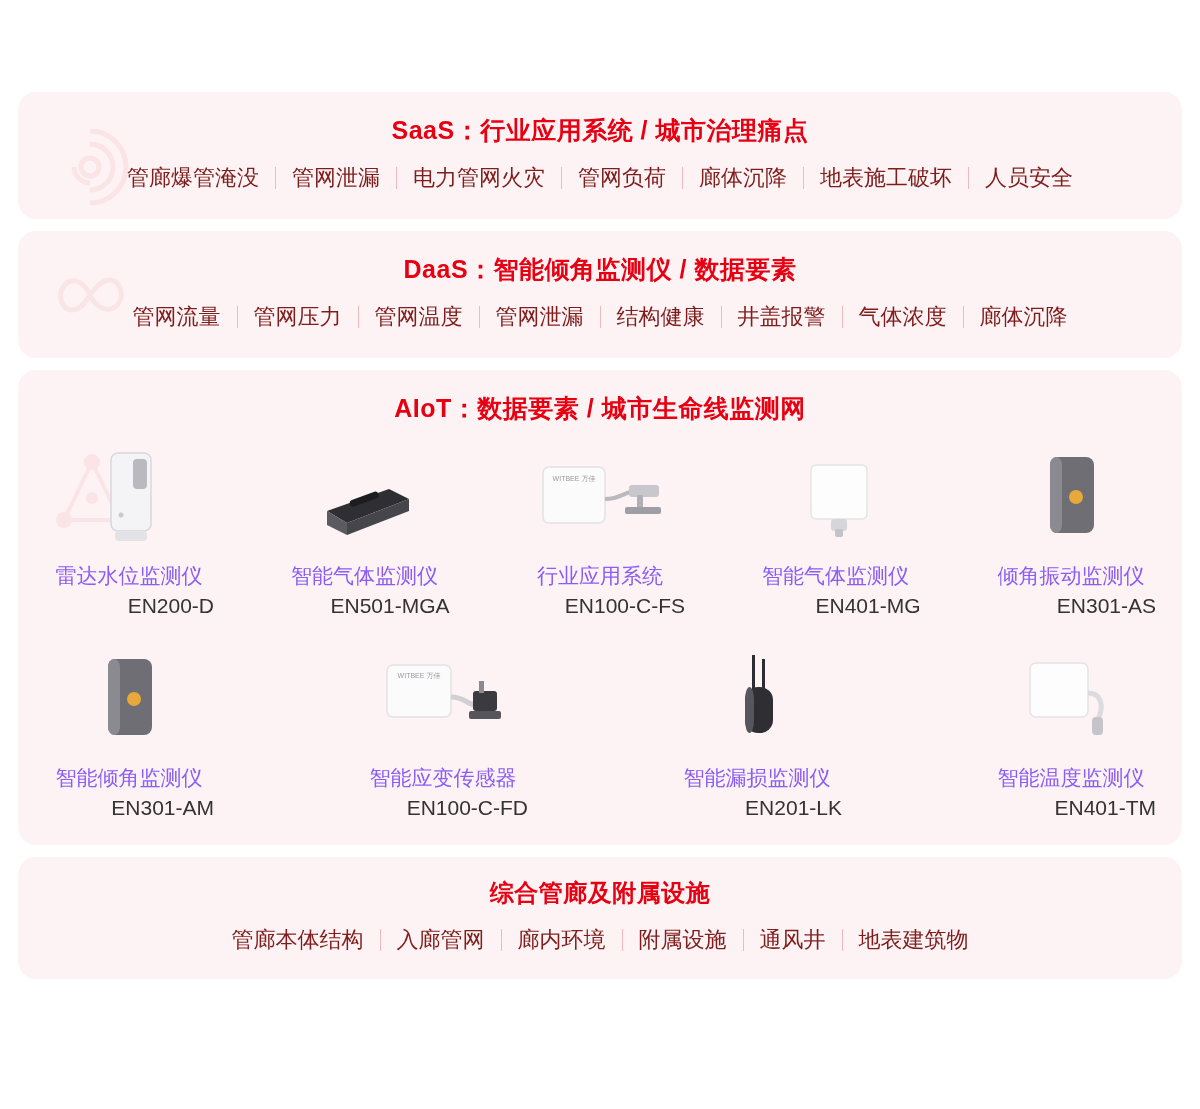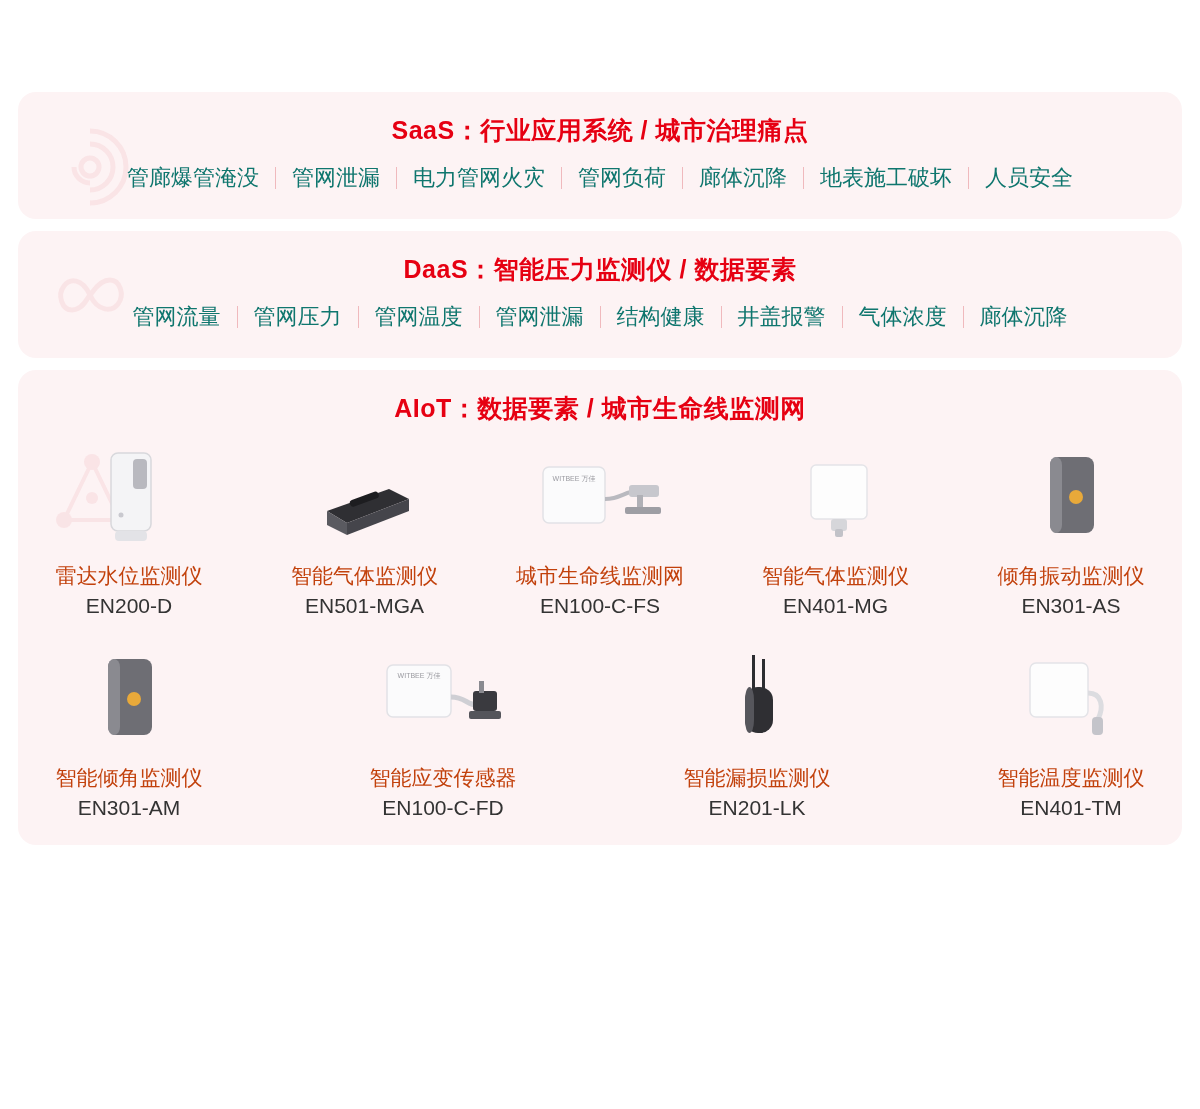--- a/index.html
+++ b/index.html
@@ -47,21 +47,21 @@
     display: flex;
     justify-content: center;
     align-items: center;
     flex-wrap: wrap;
     padding: 10px 0 26px 0;
     position: relative;
     z-index: 2;
   }
   .chip {
     font-size: 22px;
-    color: #0f766e;
+    color: #7f1d1d;
     padding: 0 16px;
     line-height: 30px;
     white-space: nowrap;
   }
   .divider {
     width: 1px;
     height: 22px;
     background: #f0b9bd;
   }
 
@@ -96,29 +96,30 @@
   }
   .device-img {
     height: 108px;
     display: flex;
     align-items: flex-end;
     justify-content: center;
     margin-bottom: 12px;
   }
   .device-name {
     font-size: 21px;
-    color: #c2410c;
+    color: #8b5cf6;
     line-height: 30px;
     white-space: nowrap;
   }
   .device-model {
     font-size: 21px;
     color: #333;
     line-height: 30px;
     white-space: nowrap;
+    text-align: right;
   }
 
   
   .bottom .layer-title { font-size: 24px; padding-top: 20px;}
   .bottom .chips { padding-bottom: 24px; }
 
   svg { display: block; }
 </style>
 </head>
 <body>
@@ -158,21 +159,21 @@
 
   <section class="layer">
     <div class="wm">
       <svg width="92" height="70" viewBox="0 0 92 70">
         <g fill="none" stroke="#f3c3c7" stroke-width="5">
           <path d="M46 35 C38 18 26 18 20 26 C13 35 18 50 28 50 C40 50 44 36 46 35 C48 34 54 20 66 20 C76 20 81 35 74 44 C68 52 54 52 46 35 Z"></path>
         </g>
       </svg>
     </div>
     <div class="layer-title">
-      <span>DaaS：</span><span class="sub">智能压力监测仪 / 数据要素</span>
+      <span>DaaS：</span><span class="sub">智能倾角监测仪 / 数据要素</span>
     </div>
     <div class="chips">
       <span class="chip">管网流量</span>
       <span class="divider"></span>
       <span class="chip">管网压力</span>
       <span class="divider"></span>
       <span class="chip">管网温度</span>
       <span class="divider"></span>
       <span class="chip">管网泄漏</span>
       <span class="divider"></span>
@@ -236,21 +237,21 @@
           <div class="device-img">
             <svg width="150" height="104" viewBox="0 0 150 104">
               <rect x="18" y="22" width="62" height="56" rx="6" fill="#fbfbfc" stroke="#e2e2e6" stroke-width="1.5"></rect>
               <text x="49" y="36" font-size="7" fill="#9a9aa0" text-anchor="middle" font-family="Liberation Sans, sans-serif">WITBEE 万佳</text>
               <path d="M80 54 C96 54 100 46 112 46" stroke="#b9b9bf" stroke-width="4" fill="none"></path>
               <rect x="104" y="40" width="30" height="12" rx="3" fill="#c7c7cd"></rect>
               <rect x="112" y="50" width="6" height="16" fill="#b0b0b6"></rect>
               <rect x="100" y="62" width="36" height="7" rx="2" fill="#9e9ea4"></rect>
             </svg>
           </div>
-          <div class="device-name">城市生命线监测网</div>
+          <div class="device-name">行业应用系统</div>
           <div class="device-model">EN100-C-FS</div>
         </div>
 
 
         <div class="device">
           <div class="device-img">
             <svg width="110" height="104" viewBox="0 0 110 104">
               <rect x="30" y="20" width="56" height="54" rx="5" fill="#fdfdfd" stroke="#e4e4e8" stroke-width="1.5"></rect>
               <rect x="50" y="74" width="16" height="12" rx="3" fill="#d6d6da"></rect>
               <rect x="54" y="84" width="8" height="8" rx="2" fill="#c2c2c8"></rect>
@@ -327,14 +328,32 @@
           </div>
           <div class="device-name">智能温度监测仪</div>
           <div class="device-model">EN401-TM</div>
         </div>
 
 
       </div>
     </div>
   </section>
 
+  <section class="layer bottom">
+    <div class="layer-title">
+      <span class="sub">综合管廊及附属设施</span>
+    </div>
+    <div class="chips">
+      <span class="chip">管廊本体结构</span>
+      <span class="divider"></span>
+      <span class="chip">入廊管网</span>
+      <span class="divider"></span>
+      <span class="chip">廊内环境</span>
+      <span class="divider"></span>
+      <span class="chip">附属设施</span>
+      <span class="divider"></span>
+      <span class="chip">通风井</span>
+      <span class="divider"></span>
+      <span class="chip">地表建筑物</span>
+    </div>
+  </section>
 
 </div>
 
 </body></html>

